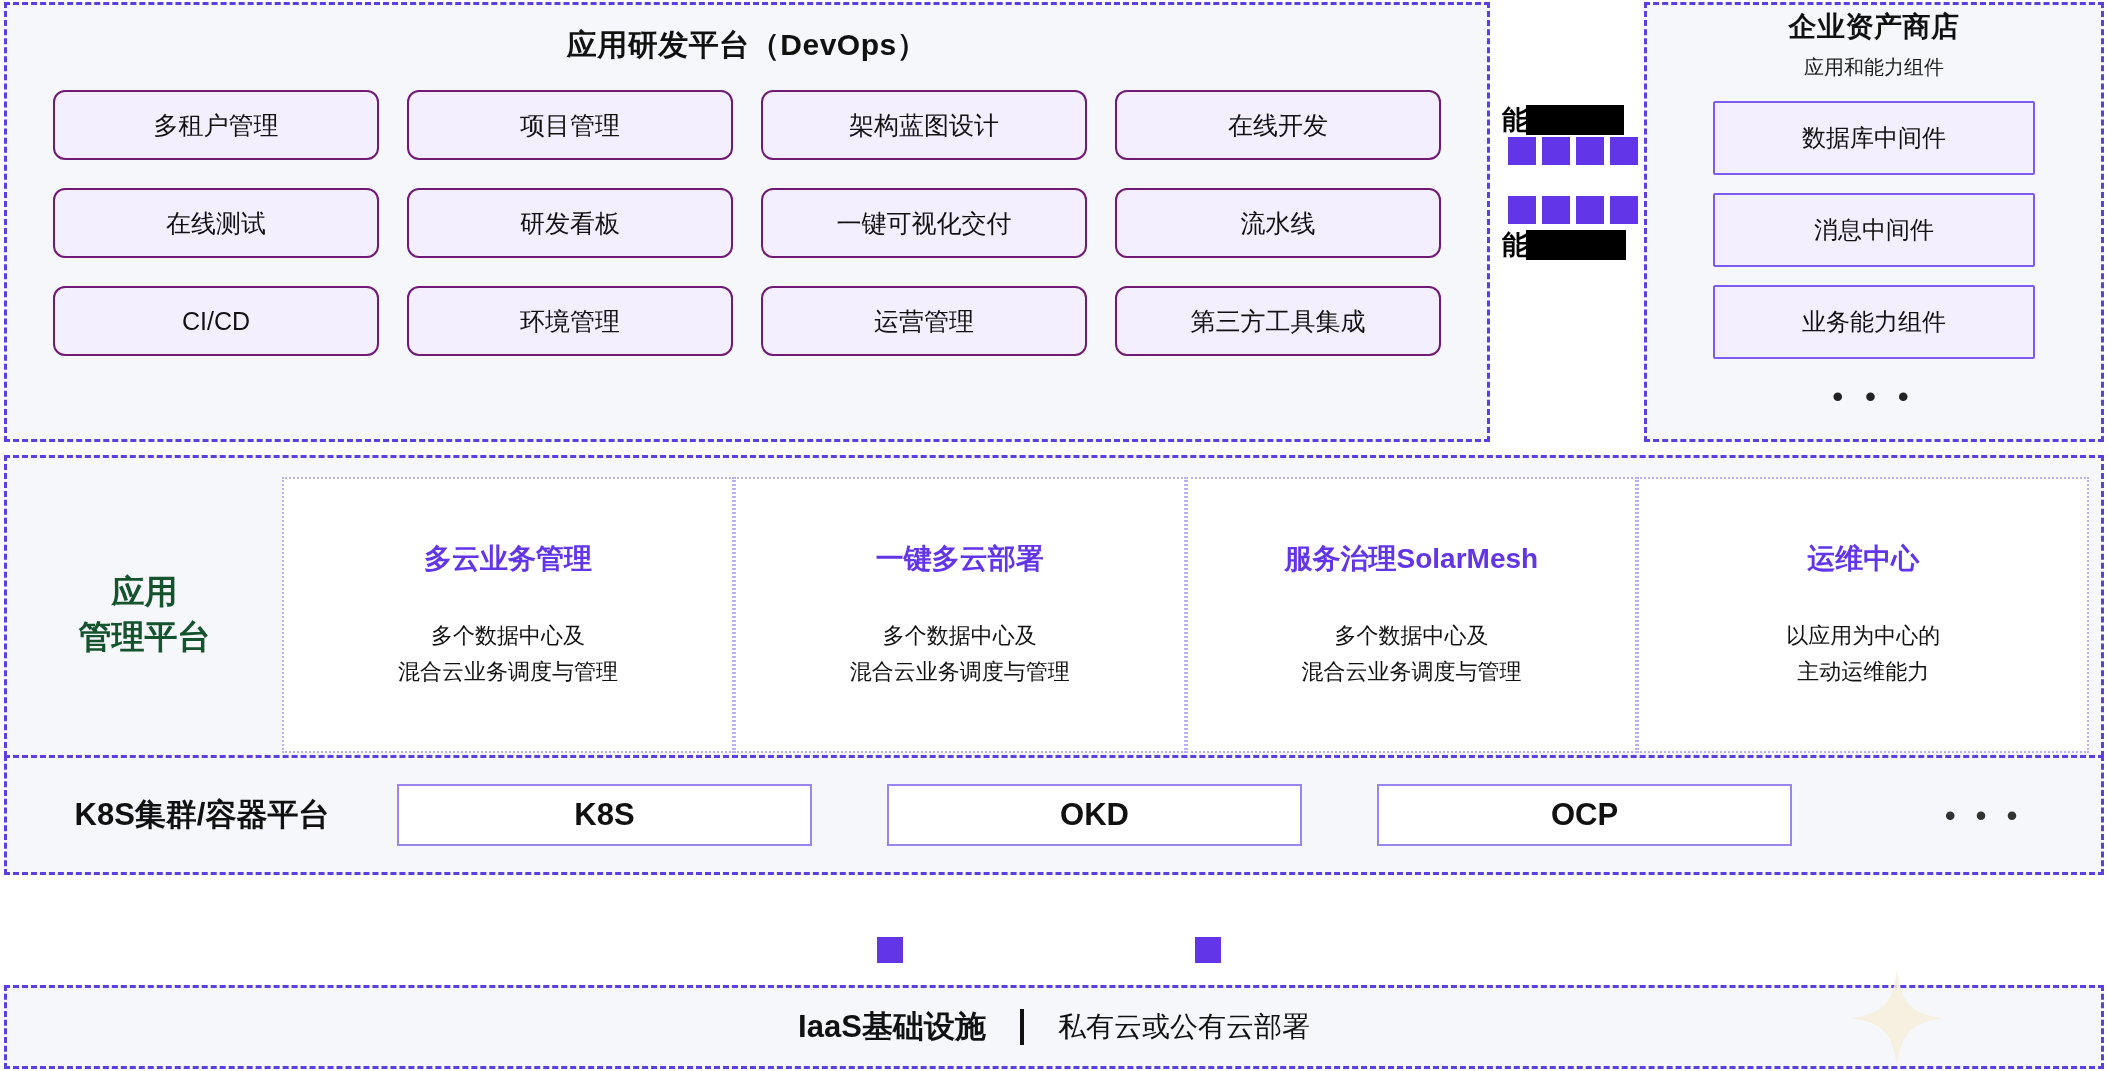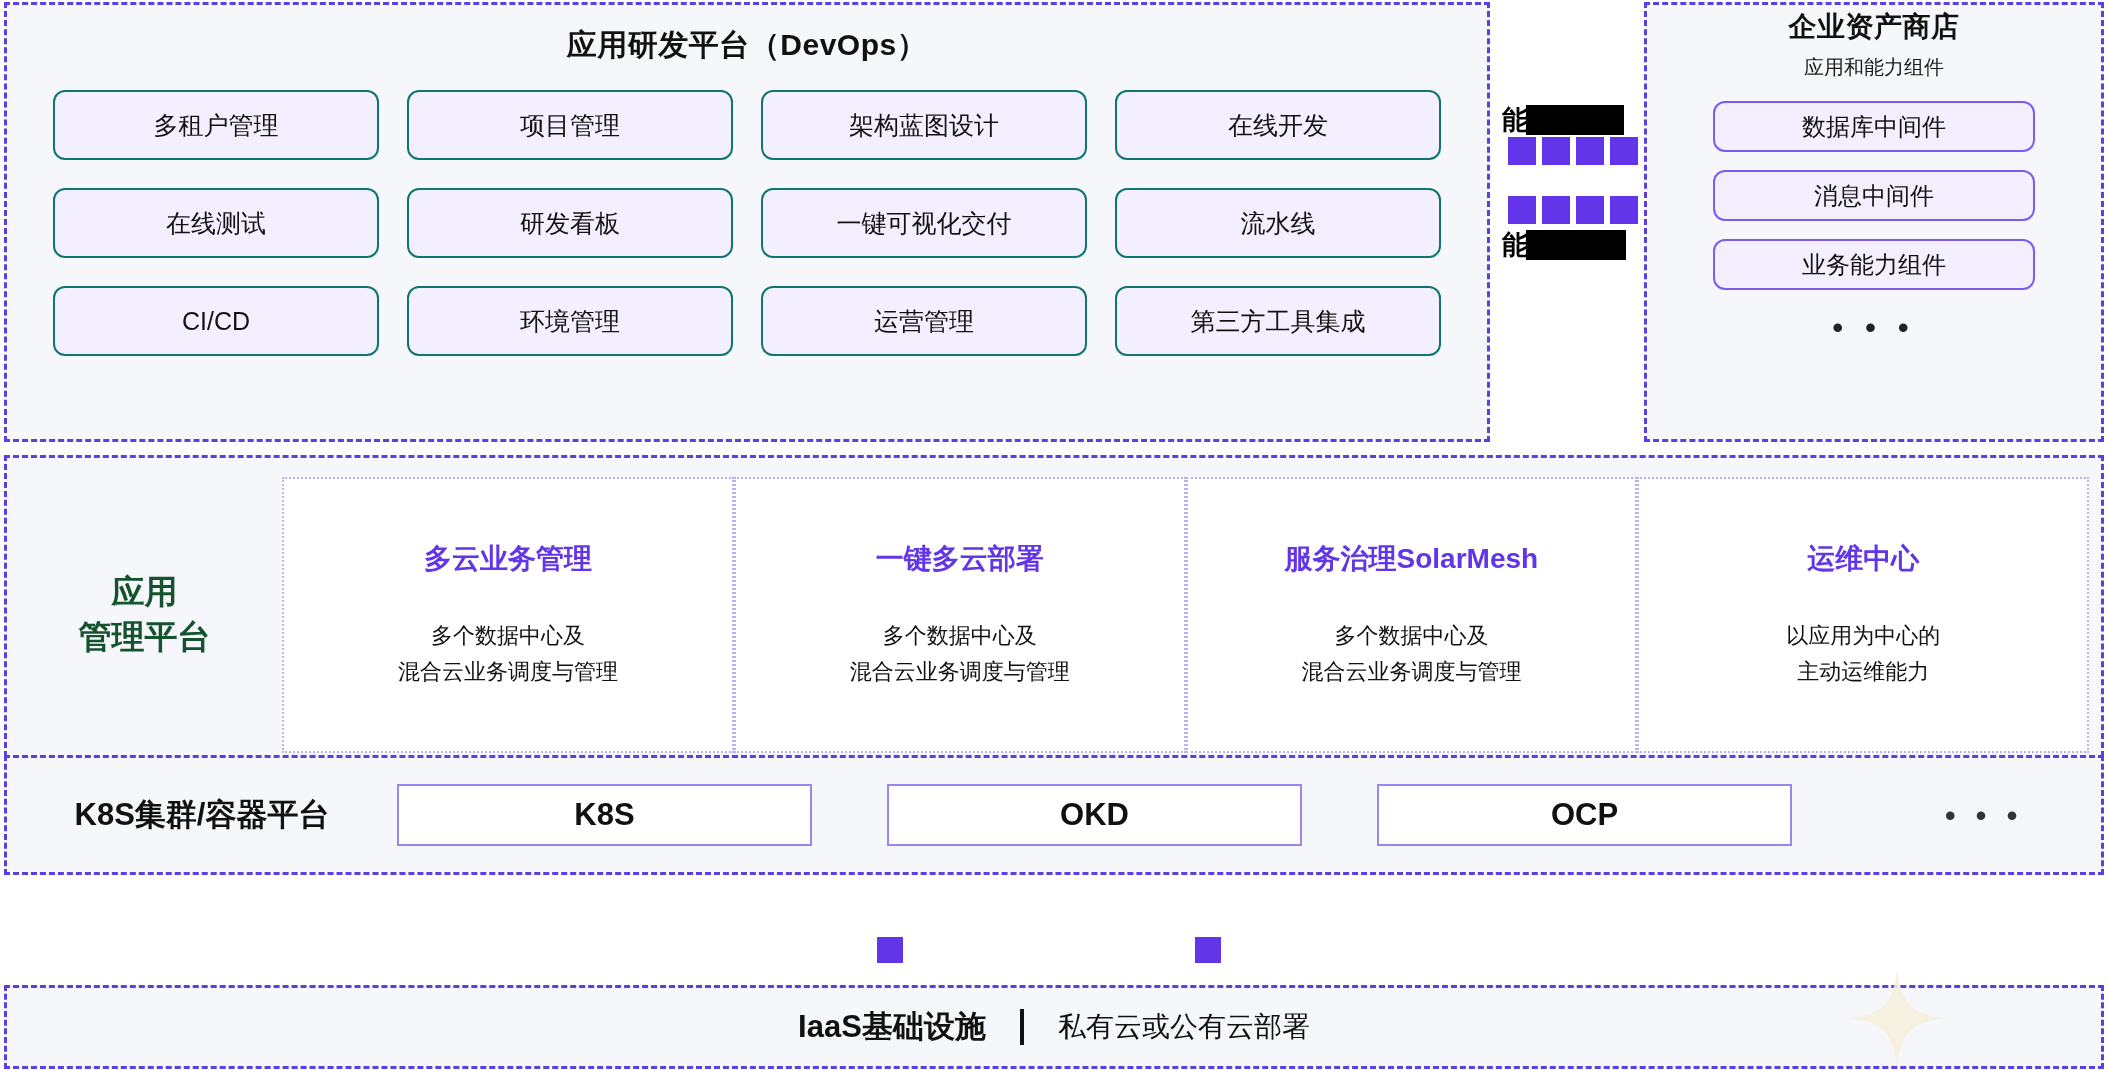--- a/index.html
+++ b/index.html
@@ -34,21 +34,21 @@
     margin-top: 9px;
   }
   .chip-grid {
     display: grid;
     grid-template-columns: repeat(4, 1fr);
     gap: 28px 28px;
     padding: 24px 46px 0 46px;
   }
   .chip {
     height: 70px;
-    border: 2px solid #0f766e;
+    border: 2px solid #701a75;
     border-radius: 12px;
     background: #F3EFFE;
     display: flex;
     align-items: center;
     justify-content: center;
     font-size: 25px;
     color: #111111;
     white-space: nowrap;
   }
 
@@ -86,23 +86,23 @@
     width: 28px; height: 28px;
     background: #6236E8;
   }
 
   
   #assets { left: 1644px; top: 2px; width: 460px; height: 440px; }
   #assets .panel-title { font-size: 28px; margin-top: 3px; }
   #assets .panel-sub { font-size: 20px; margin-top: 8px; }
   .asset-list { padding: 20px 66px 0 66px; display: flex; flex-direction: column; gap: 18px; }
   .asset-chip {
-    height: 51px;
+    height: 74px;
     border: 2px solid #7C5CF0;
-    border-radius: 12px;
+    border-radius: 2px;
     background: #F3EFFE;
     display: flex; align-items: center; justify-content: center;
     font-size: 24px; color: #111;
   }
   .dots {
     text-align: center;
     font-size: 30px;
     letter-spacing: 7px;
     color: #222;
     line-height: 0.9;

